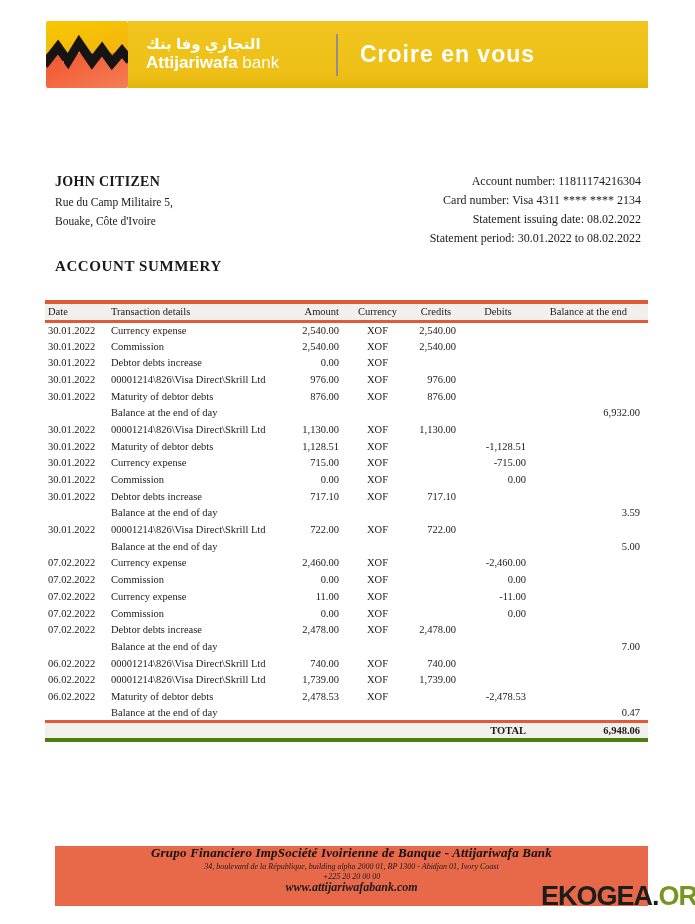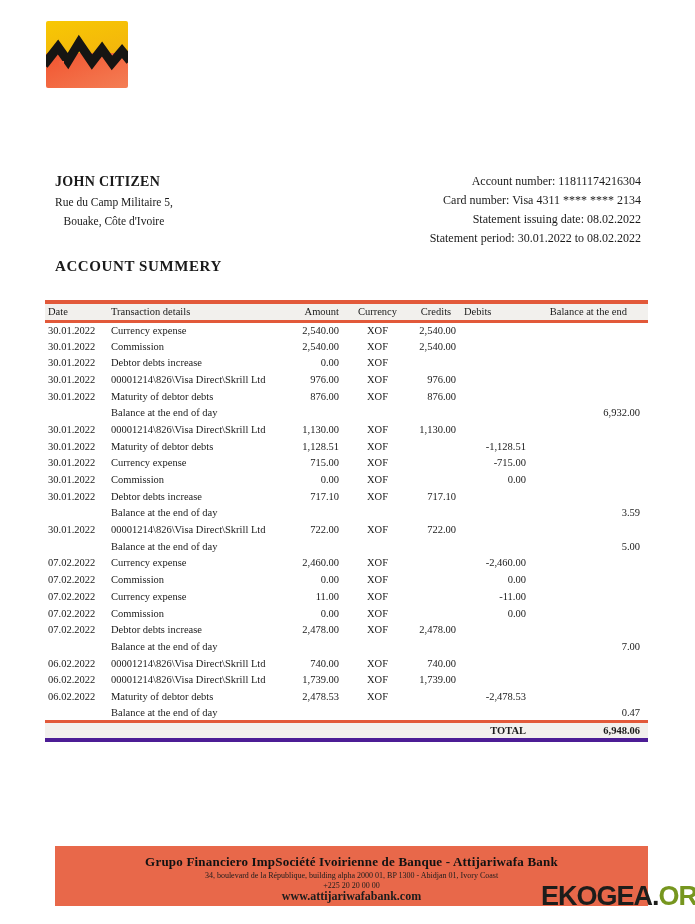--- a/index.html
+++ b/index.html
@@ -20,51 +20,51 @@
   .brand-arabic { font-size:15px; font-weight:700; text-align:left; direction:rtl; letter-spacing:0.5px; }
   .brand-latin { font-size:17px; margin-top:1px; }
   .brand-latin .b { font-weight:700; }
   .brand-latin .l { font-weight:400; opacity:0.95; }
   .banner-divider { width:2px; height:42px; background:#8f8f8f; margin-left:18px; }
   .slogan { margin-left:22px; color:#ffffff; font-size:23px; font-weight:700; letter-spacing:1px; }
   
   .customer { position:absolute; left:55px; top:172px; width:586px; display:flex; justify-content:space-between; }
   .cust-left { line-height:19px; }
   .cust-name { font-size:14px; font-weight:700; letter-spacing:0.3px; margin-bottom:2px; }
-  .cust-line { font-size:11.5px;text-align:center; }
+  .cust-line { font-size:11.5px; }
   .cust-right { text-align:right; font-size:12px; line-height:19px; }
   
   .section-title { position:absolute; left:55px; top:258px; font-size:15px; font-weight:700; letter-spacing:0.6px; }
   
   .tbl-wrap { position:absolute; left:45px; top:300px; width:603px; }
   table { width:603px; border-collapse:collapse; table-layout:fixed; font-size:10.5px; }
   thead th {
     border-top:4px solid #E2593A; border-bottom:3px solid #E2593A; background:#F2F0ED;
     font-weight:400; height:19px; padding:2px 2px; text-align:left;
   }
   tbody td { height:16.7px; padding:0 2px; vertical-align:middle; }
   tfoot td {
-    border-top:3px solid #E2593A; border-bottom:4px solid #4c1d95; background:#F2F0ED;
+    border-top:3px solid #E2593A; border-bottom:4px solid #4d7c0f; background:#F2F0ED;
     height:18px; font-weight:700; padding:0 2px;
   }
   th.col-date, td.col-date { padding-left:3px; }
   th.col-amount { text-align:right; padding-right:6px; }
   td.col-amount { text-align:right; padding-right:6px; }
   th.col-currency { text-align:center; }
   td.col-currency { text-align:center; }
   th.col-credits { text-align:center; }
   td.col-credits { text-align:right; padding-right:6px; }
-  th.col-debits { text-align:left; }
+  th.col-debits { text-align:center; }
   td.col-debits { text-align:right; padding-right:8px; }
   th.col-balance { text-align:right; padding-right:21px; }
   td.col-balance { text-align:right; padding-right:8px; }
   
   .footer {
     position:absolute; left:55px; top:846px; width:593px; height:60px;
-    background:#E8684A; text-align:center; padding-top:9px; line-height:1.15;
+    background:#E8684A; text-align:center; padding-top:0; line-height:1.15;font-style:italic;
   }
   .footer-title { font-size:13px; font-weight:700; color:#121212; letter-spacing:0.2px; }
   .footer-line { font-size:8px; color:#1c1c1c; margin-top:1px; }
   .footer-site { font-size:12px; color:#1c1c1c; font-weight:700; }
   
   .watermark {
     position:absolute; left:541px; top:881px; z-index:5;
     font-family:"Liberation Sans","DejaVu Sans",sans-serif;
     font-size:27px; font-weight:600; letter-spacing:-1px; white-space:nowrap;
     transform:scaleY(1.05);
@@ -89,20 +89,28 @@
             <stop offset="1" stop-color="#F47E55"></stop>
         </linearGradient>
       </defs>
       <rect x="0" y="0" width="82" height="36" rx="2" fill="url(#lgTop)"></rect>
       <rect x="0" y="32" width="82" height="35" rx="2" fill="url(#lgBot)"></rect>
       <polyline points="-2,44 12,26 22,40 33,22 46,41 56,28 66,42 76,30 84,40" fill="none" stroke="#161513" stroke-width="9" stroke-linejoin="miter"></polyline>
       <rect x="13" y="40" width="5" height="5" fill="#F2603C"></rect>
     </svg>
   </div>
 
+  <div class="banner">
+    <div class="brand">
+      <div class="brand-arabic">التجاري وفا بنك</div>
+      <div class="brand-latin"><span class="b">Attijariwafa</span><span class="l"> bank</span></div>
+    </div>
+    <div class="banner-divider"></div>
+    <div class="slogan">Croire en vous</div>
+  </div>
 
   <section class="customer">
     <div class="cust-left">
       <div class="cust-name">JOHN CITIZEN</div>
       <div class="cust-line">Rue du Camp Militaire 5,</div>
       <div class="cust-line">Bouake, Côte d'Ivoire</div>
     </div>
     <div class="cust-right">
       <div>Account number: 11811174216304</div>
       <div>Card number: Visa 4311 **** **** 2134</div>

